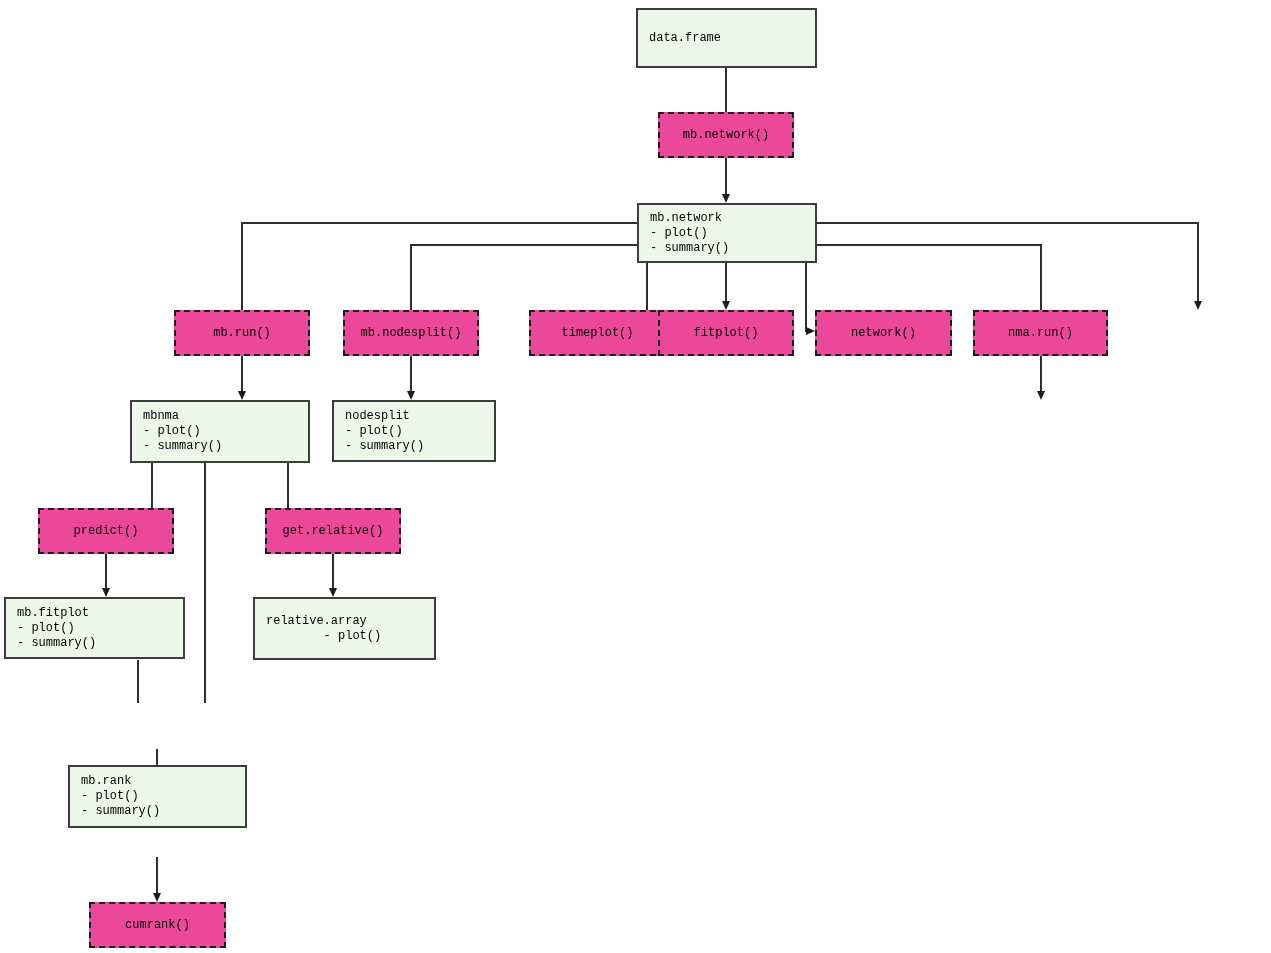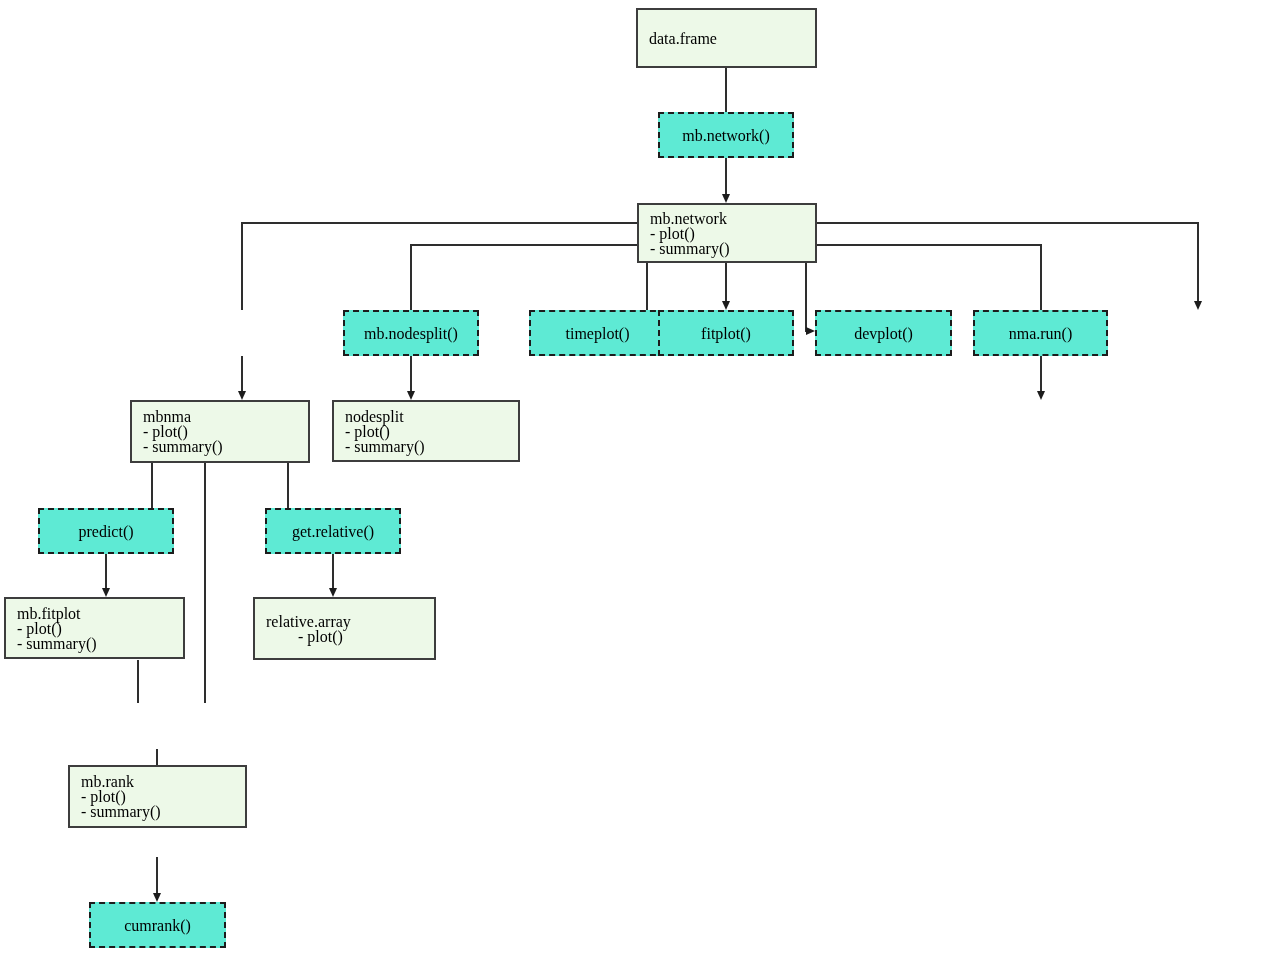--- a/index.html
+++ b/index.html
@@ -5,22 +5,22 @@
   html, body {
     margin: 0;
     padding: 0;
     background: #ffffff;
   }
   #canvas {
     position: relative;
     width: 1271px;
     height: 953px;
     background: #ffffff;
-    font-family: Liberation Serif, serif;
-    font-size: 16px;
+    font-family: Liberation Mono, monospace;
+    font-size: 12px;
     line-height: 15px;
     color: #000000;
     overflow: hidden;
   }
   .node {
     position: absolute;
     box-sizing: border-box;
     display: flex;
     align-items: center;
     white-space: pre;
@@ -29,21 +29,21 @@
     background: #edf9e8;
     border: 2px solid #3d3d3d;
     justify-content: flex-start;
     padding-left: 11px;
   }
   .obj.center {
     justify-content: center;
     padding-left: 0;
   }
   .fn {
-    background: #5eead4;
+    background: #ec4899;
     border: 2px dashed #1c1c1c;
     justify-content: center;
     padding-left: 0;
   }
   .lbl {
     white-space: pre;
   }
   .line {
     position: absolute;
     background: #2e2e2e;
@@ -139,49 +139,52 @@
   <div class="node fn" style="left:658px;top:112px;width:136px;height:46px">
     <span class="lbl">mb.network()</span>
   </div>
 
   <div class="node obj" style="left:637px;top:203px;width:180px;height:60px">
     <span class="lbl">mb.network
 - plot()
 - summary()</span>
   </div>
 
+  <div class="node fn" style="left:174px;top:310px;width:136px;height:46px">
+    <span class="lbl">mb.run()</span>
+  </div>
 
   <div class="node fn" style="left:343px;top:310px;width:136px;height:46px">
     <span class="lbl">mb.nodesplit()</span>
   </div>
 
   <div class="node fn" style="left:529px;top:310px;width:137px;height:46px">
     <span class="lbl">timeplot()</span>
   </div>
 
   <div class="node fn" style="left:658px;top:310px;width:136px;height:46px">
     <span class="lbl">fitplot()</span>
   </div>
 
   <div class="node fn" style="left:815px;top:310px;width:137px;height:46px">
-    <span class="lbl">devplot()</span>
+    <span class="lbl">network()</span>
   </div>
 
   <div class="node fn" style="left:973px;top:310px;width:135px;height:46px">
     <span class="lbl">nma.run()</span>
   </div>
 
 
   <div class="node obj" style="left:130px;top:400px;width:180px;height:63px">
     <span class="lbl">mbnma
 - plot()
 - summary()</span>
   </div>
 
-  <div class="node obj" style="left:332px;top:400px;width:188px;height:62px">
+  <div class="node obj" style="left:332px;top:400px;width:164px;height:62px">
     <span class="lbl">nodesplit
 - plot()
 - summary()</span>
   </div>
 
 
   <div class="node fn" style="left:38px;top:508px;width:136px;height:46px">
     <span class="lbl">predict()</span>
   </div>
 

